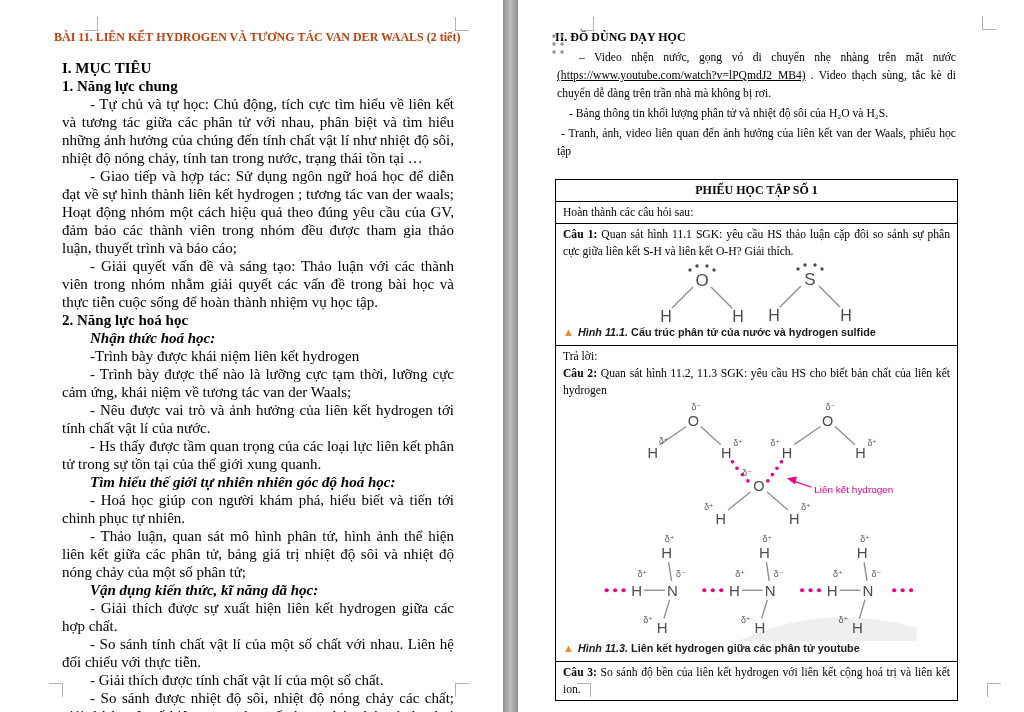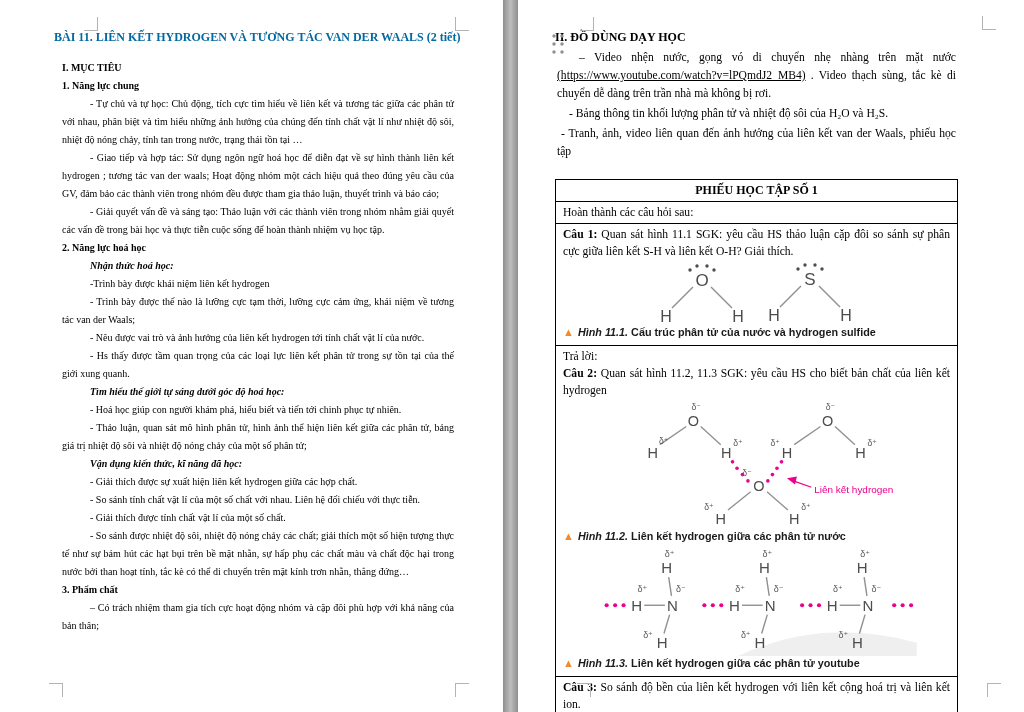--- a/index.html
+++ b/index.html
@@ -15,23 +15,23 @@
   .page2{left:488px;width:506px;height:712px;padding:28px 36px 0 67px;}
   .page-gap{position:absolute;left:503px;top:0;width:15px;height:712px;
     background:linear-gradient(to right,#8f8f8f,#bdbdbd 50%,#8f8f8f);}
   
   .mark{position:absolute;width:13px;height:13px;}
   .m-br{border-right:1px solid #b3b3b3;border-bottom:1px solid #b3b3b3;} 
   .m-bl{border-left:1px solid #b3b3b3;border-bottom:1px solid #b3b3b3;}  
   .m-tr{border-right:1px solid #b3b3b3;border-top:1px solid #b3b3b3;}    
   .m-tl{border-left:1px solid #b3b3b3;border-top:1px solid #b3b3b3;}     
   
-  .doc-title{font-weight:bold;color:#0369a1;text-align:center;font-size:12px;
+  .doc-title{font-weight:bold;color:#c2410c;text-align:center;font-size:12px;
     white-space:nowrap;margin:0 0 14px -8px;}
-  .para{font-size:10px;line-height:18px;text-align:justify;margin:0;}
+  .para{font-size:15px;line-height:18px;text-align:justify;margin:0;}
   .para.h{font-weight:bold;}
   .para.body{text-indent:28px;}
   .para.bi{font-weight:bold;font-style:italic;text-indent:28px;}
   .p2-para{font-size:11.6px;line-height:18px;text-align:justify;margin:2px;}
   .p2-head{font-weight:bold;font-size:12px;line-height:19px;margin:0;}
   .ind22{text-indent:22px;}
   .ind12{text-indent:12px;}
   .ind4{text-indent:4px;}
   a.doclink{color:#000;text-decoration:underline;cursor:pointer;}
   .bold{font-weight:bold;}
@@ -65,21 +65,21 @@
       <div class="para h">1. Năng lực chung</div>
       <div class="para body">- Tự chủ và tự học: Chủ động, tích cực tìm hiểu về liên kết và tương tác giữa các phân tử với nhau, phân biệt và tìm hiểu những ảnh hưởng của chúng đến tính chất vật lí như nhiệt độ sôi, nhiệt độ nóng chảy, tính tan trong nước, trạng thái tồn tại …</div>
       <div class="para body">- Giao tiếp và hợp tác: Sử dụng ngôn ngữ hoá học để diễn đạt về sự hình thành liên kết hydrogen ; tương tác van der waals; Hoạt động nhóm một cách hiệu quả theo đúng yêu cầu của GV, đảm bảo các thành viên trong nhóm đều được tham gia thảo luận, thuyết trình và báo cáo;</div>
       <div class="para body">- Giải quyết vấn đề và sáng tạo: Thảo luận với các thành viên trong nhóm nhằm giải quyết các vấn đề trong bài học và thực tiễn cuộc sống để hoàn thành nhiệm vụ học tập.</div>
       <div class="para h">2. Năng lực hoá học</div>
       <div class="para bi">Nhận thức hoá học:</div>
       <div class="para body">-Trình bày được khái niệm liên kết hydrogen</div>
       <div class="para body">- Trình bày được thế nào là lưỡng cực tạm thời, lưỡng cực cảm ứng, khái niệm về tương tác van der Waals;</div>
       <div class="para body">- Nêu được vai trò và ảnh hưởng của liên kết hydrogen tới tính chất vật lí của nước.</div>
       <div class="para body">- Hs thấy được tầm quan trọng của các loại lực liên kết phân tử trong sự tồn tại của thế giới xung quanh.</div>
-      <div class="para bi">Tìm hiểu thế giới tự sáng dưới góc độ hoá học:</div>
+      <div class="para bi">Tìm hiểu thế giới tự nhiên nhiên góc độ hoá học:</div>
       <div class="para body">- Hoá học giúp con người khám phá, hiểu biết và tiến tới chinh phục tự nhiên.</div>
       <div class="para body">- Thảo luận, quan sát mô hình phân tử, hình ảnh thể hiện liên kết giữa các phân tử, bảng giá trị nhiệt độ sôi và nhiệt độ nóng chảy của một số phân tử;</div>
       <div class="para bi">Vận dụng kiến thức, kĩ năng đã học:</div>
       <div class="para body">- Giải thích được sự xuất hiện liên kết hydrogen giữa các hợp chất.</div>
       <div class="para body">- So sánh tính chất vật lí của một số chất với nhau. Liên hệ đối chiếu với thực tiễn.</div>
       <div class="para body">- Giải thích được tính chất vật lí của một số chất.</div>
       <div class="para body">- So sánh được nhiệt độ sôi, nhiệt độ nóng chảy các chất; giải thích một số hiện tượng thực tế như sự bám hút các hạt bụi trên bề mặt nhẵn, sự hấp phụ các chất màu và chất độc hại trong nước bởi than hoạt tính, tắc kè có thể di chuyển trên mặt kính trơn nhẵn, thẳng đứng…</div>
       <div class="para h">3. Phẩm chất</div>
       <div class="para body">– Có trách nhiệm tham gia tích cực hoạt động nhóm và cặp đôi phù hợp với khả năng của bản thân;</div>
     </div>
@@ -171,21 +171,20 @@
           <text class="delta" x="144" y="48">δ⁺</text>
           <text class="delta" x="185" y="48">δ⁺</text>
           <text class="delta" x="292" y="48">δ⁺</text>
           <text class="delta" x="112" y="119">δ⁺</text>
           <text class="delta" x="219" y="119">δ⁺</text>
         </g>
         <line x1="225" y1="94" x2="205" y2="87" stroke="#EC008C" stroke-width="1.3"></line>
         <polygon points="198,84 209,82 207,91" fill="#EC008C"></polygon>
         <text class="pinktext" x="228" y="100">Liên kết hydrogen</text>
       </svg>
-      <div class="caption"><span class="tri">▲</span><span class="cap-label">Hình 11.2.</span><span> Liên kết hydrogen giữa các phân tử nước</span></div>
 
       <svg class="fig" width="320" height="109" viewBox="0 0 340 116">
         <path d="M150,116 Q240,74 340,102 L340,116 Z" fill="#efefef"></path>
         <g class="bond">
           <line x1="50" y1="62" x2="72" y2="62"></line>
             <line x1="76" y1="32" x2="79" y2="52"></line>
             <line x1="77" y1="72" x2="71" y2="92"></line>
           <line x1="154" y1="62" x2="176" y2="62"></line>
             <line x1="180" y1="32" x2="183" y2="52"></line>
             <line x1="181" y1="72" x2="175" y2="92"></line>

